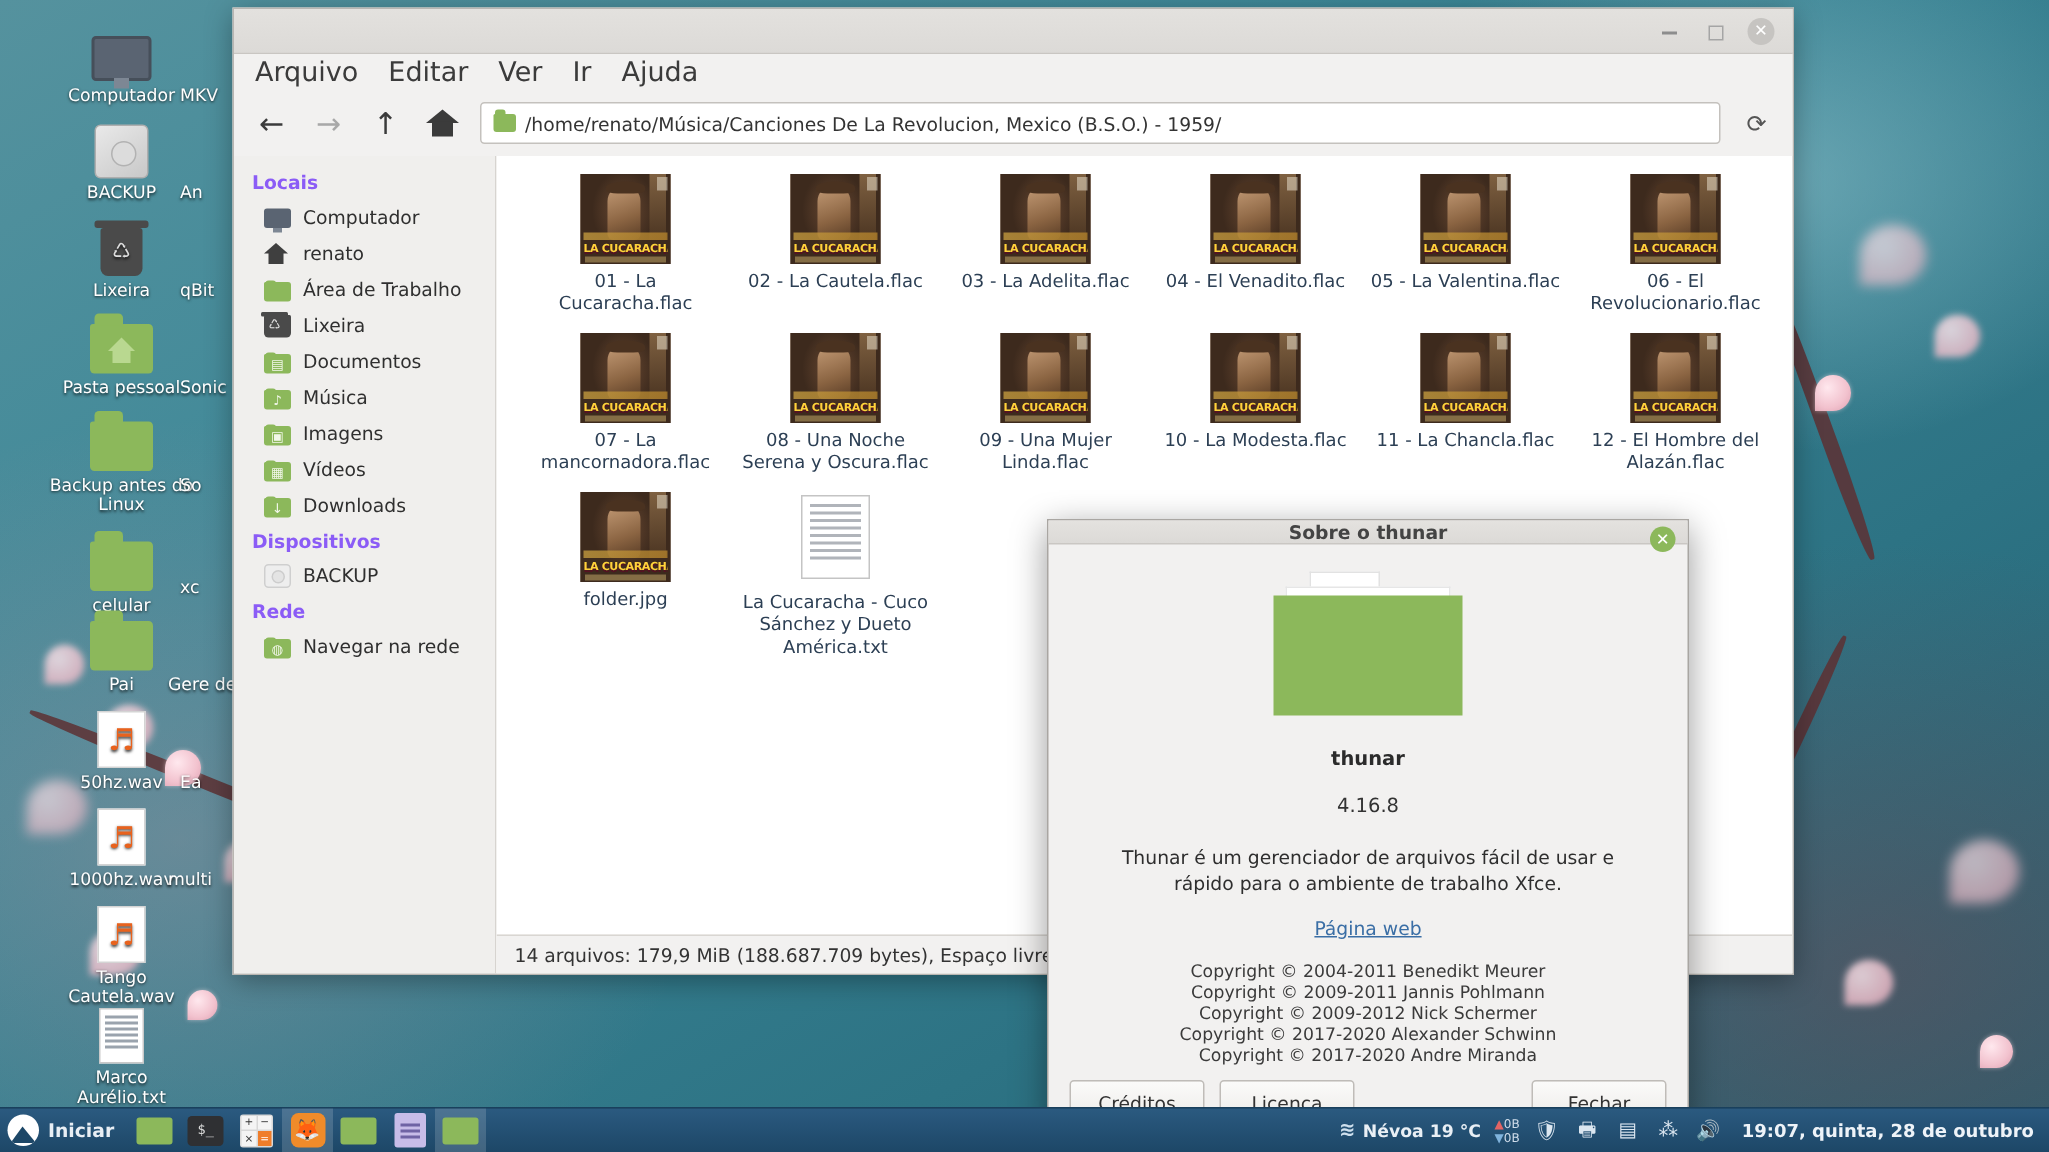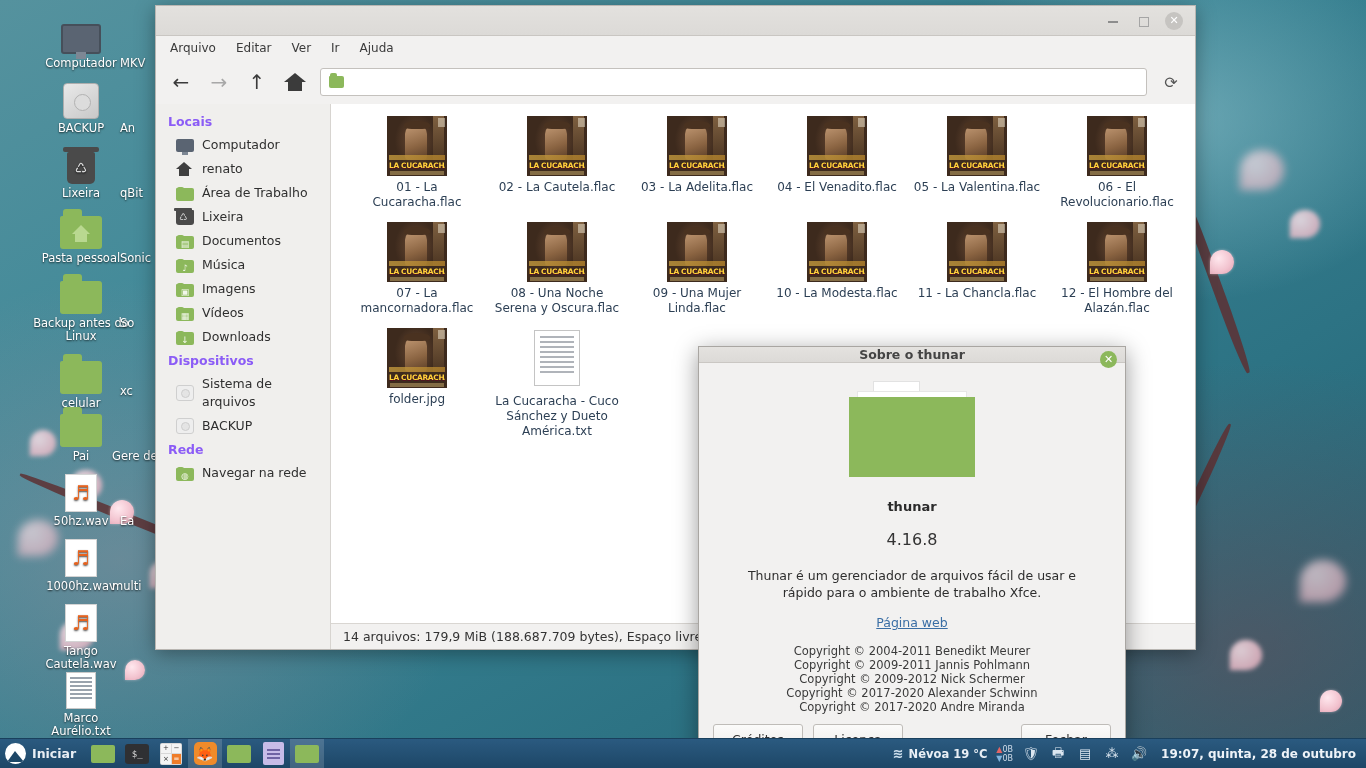--- a/index.html
+++ b/index.html
@@ -70,21 +70,21 @@
     display:flex; align-items:center; position:relative; flex:0 0 30px;
   }
   #titlebar .ttl { flex:1; text-align:center; font-size:12.5px; color:#4c4c4c; }
   .winbtns { position:absolute; right:6px; top:0; height:30px; display:flex; align-items:center; gap:14px; padding-right:6px;}
   .wb { width:16px; height:16px; position:relative; cursor:default; }
   .wb.min:after{content:"";position:absolute;left:3px;top:8px;width:10px;height:1.5px;background:#8d8d8d;}
   .wb.max:after{content:"";position:absolute;left:4px;top:4px;width:8px;height:8px;border:1.5px solid #a5a5a5;transform:rotate(0deg);}
   .wb.cls{ width:18px;height:18px;border-radius:50%;background:#c6c4c1;color:#fff;font-size:11px;line-height:18px;text-align:center;}
 
   #menubar { height:24px; display:flex; align-items:center; padding-left:14px; gap:20px;
-             background:#f2f1f0; font-size:12px; color:#3b3b3b; flex:0 0 24px;}
+             background:#f2f1f0; font-size:18px; color:#3b3b3b; flex:0 0 24px;}
   #menubar span{cursor:default;}
 
   #toolbar { height:44px; display:flex; align-items:center; gap:12px; padding:0 12px; background:#f2f1f0; flex:0 0 44px;}
   .tb-ic { width:26px; height:26px; display:flex; align-items:center; justify-content:center; font-size:20px; color:#3b3b3b;}
   .tb-ic.dim { color:#a8a8a8; }
   .home-ic { width:22px;height:18px;position:relative;}
   .home-ic:before{content:"";position:absolute;left:0;top:0;border-left:11px solid transparent;border-right:11px solid transparent;border-bottom:9px solid #3b3b3b;}
   .home-ic:after{content:"";position:absolute;left:4px;top:8px;width:14px;height:10px;background:#3b3b3b;}
   #pathbar { flex:1; height:28px; background:#fff; border:1px solid #c4c1bd; border-radius:3px;
              display:flex; align-items:center; padding:0 8px; gap:6px; font-size:12.5px; color:#333;}
@@ -148,21 +148,21 @@
   #about .dtitle { height:26px; background:linear-gradient(#e4e2df,#dcdad7); border-bottom:1px solid #cac7c3;
                    display:flex; align-items:center; justify-content:center; position:relative; font-size:12.5px; color:#444; font-weight:bold;}
   #about .dclose { position:absolute; right:8px; top:4px; width:17px;height:17px;border-radius:50%;
                    background:#8cb85b; color:#fff; font-size:11px; line-height:17px; text-align:center;}
   #about .dbody { flex:1; display:flex; flex-direction:column; align-items:center; padding-top:18px; }
   .bigfolder { width:126px; height:96px; position:relative; margin-bottom:22px; }
   .bigfolder .tab1{position:absolute;left:24px;top:0;width:47px;height:12px;background:#fff;border:1px solid #e2e2e2;border-bottom:none;}
   .bigfolder .tab2{position:absolute;left:8px;top:10px;width:110px;height:10px;background:#fff;border:1px solid #e6e6e6;border-bottom:none;}
   .bigfolder .front{position:absolute;left:0;bottom:0;width:126px;height:80px;background:#8cb85b;}
   #about .appname { font-size:13px; font-weight:bold; color:#2b2b2b; margin-bottom:16px;}
-  #about .ver { font-size:16px; color:#333; margin-bottom:18px;}
+  #about .ver { font-size:13px; color:#333; margin-bottom:18px;}
   #about .desc { font-size:12.5px; color:#2e2e2e; text-align:center; line-height:17px; width:370px;}
   #about .weblink { font-size:12.5px; color:#3a6ea5; text-decoration:underline; margin-top:14px;}
   #about .copy { margin-top:14px; text-align:center; font-size:11.5px; color:#3a3a3a; line-height:14px;}
   #about .dbtns { display:flex; align-items:center; padding:10px 14px 12px; gap:10px;}
   .dbtn { min-width:90px; height:30px; background:linear-gradient(#fbfbfa,#eceae7); border:1px solid #bfbcb8;
           border-radius:3px; font-size:12.5px; color:#333; display:flex; align-items:center; justify-content:center;}
   .dbtn.right { margin-left:auto; }
 
   
   #taskbar {
@@ -365,20 +365,21 @@
 
   <div id="toolbar">
     <div class="tb-ic">←</div>
     <div class="tb-ic dim">→</div>
     <div class="tb-ic">↑</div>
     <div class="tb-ic">
         <span class="home-ic"></span>
       </div>
     <div id="pathbar">
       <span class="fico"></span>
+      <span>/home/renato/Música/Canciones De La Revolucion, Mexico (B.S.O.) - 1959/</span>
     </div>
     <div class="reload">⟳</div>
   </div>
 
   <div id="body">
 
     <div id="sidebar">
       <div class="side-head">Locais</div>
       <div class="side-item">
         <span class="sic mon"></span>
@@ -423,24 +424,20 @@
         <span>Vídeos</span>
         </div>
       <div class="side-item">
         <span class="sic fold">
             <em>↓</em>
           </span>
         <span>Downloads</span>
         </div>
 
       <div class="side-head">Dispositivos</div>
-      <div class="side-item">
-        <span class="sic drive"></span>
-        <span>Sistema de arquivos</span>
-        </div>
       <div class="side-item">
         <span class="sic drive"></span>
         <span>BACKUP</span>
         </div>
 
       <div class="side-head">Rede</div>
       <div class="side-item">
         <span class="sic fold">
             <em>◍</em>
           </span>

